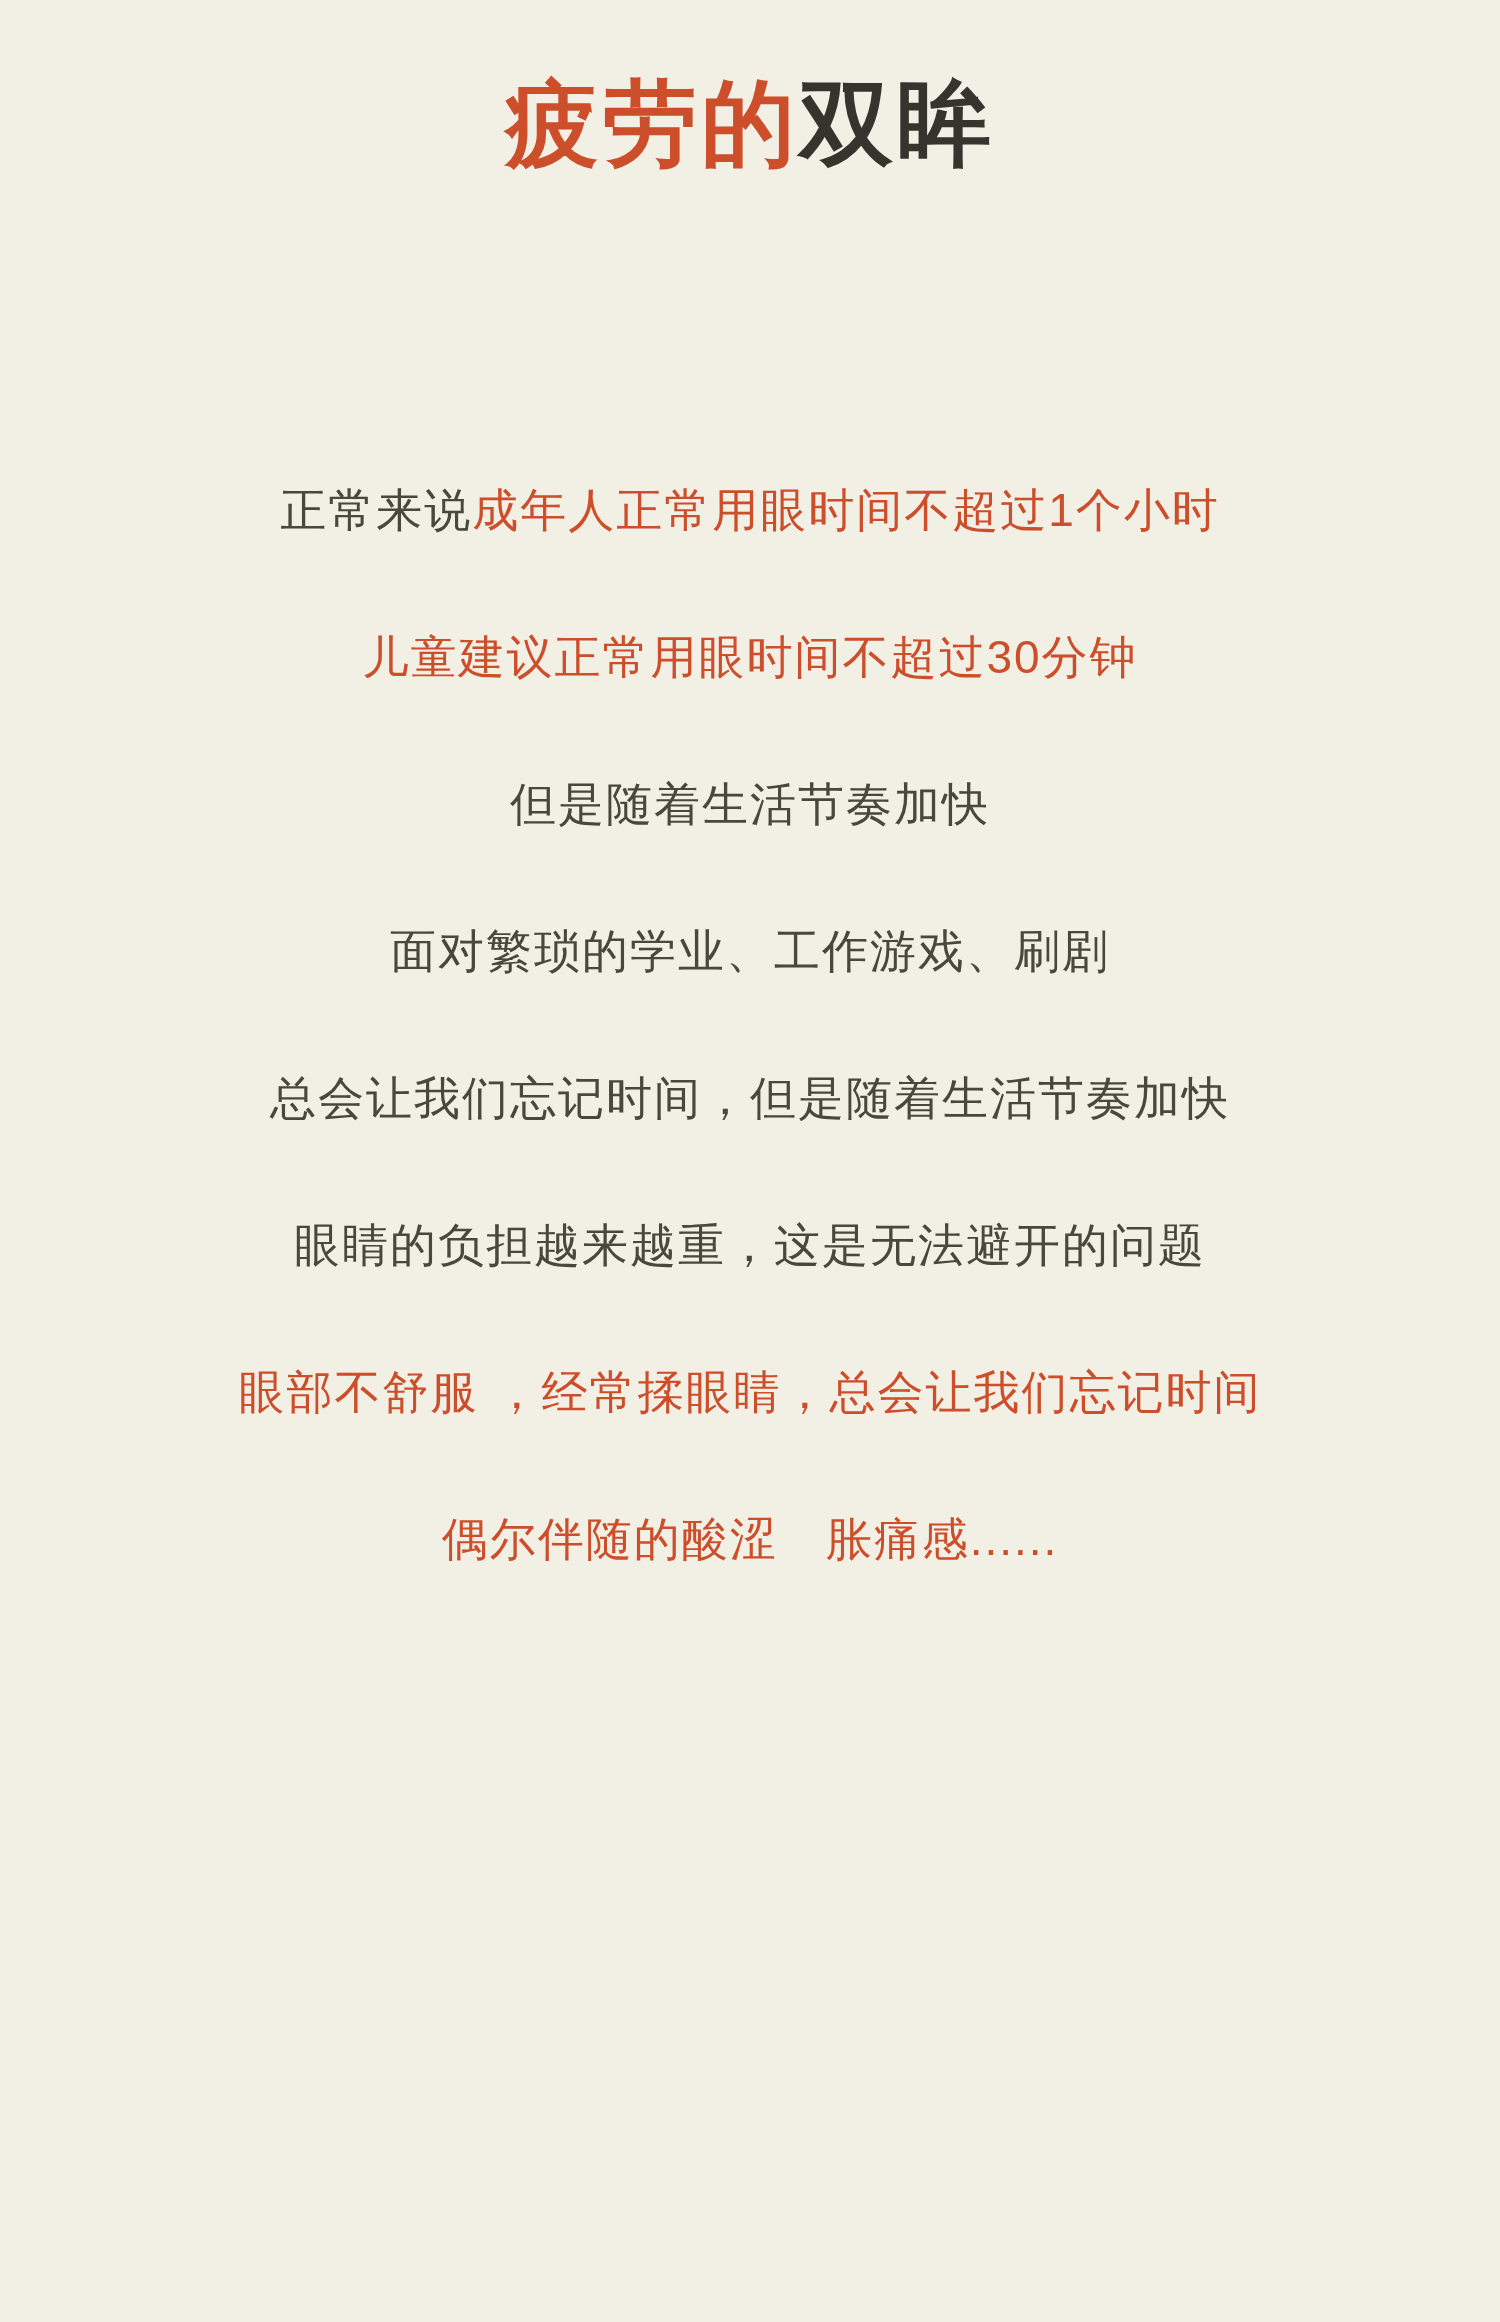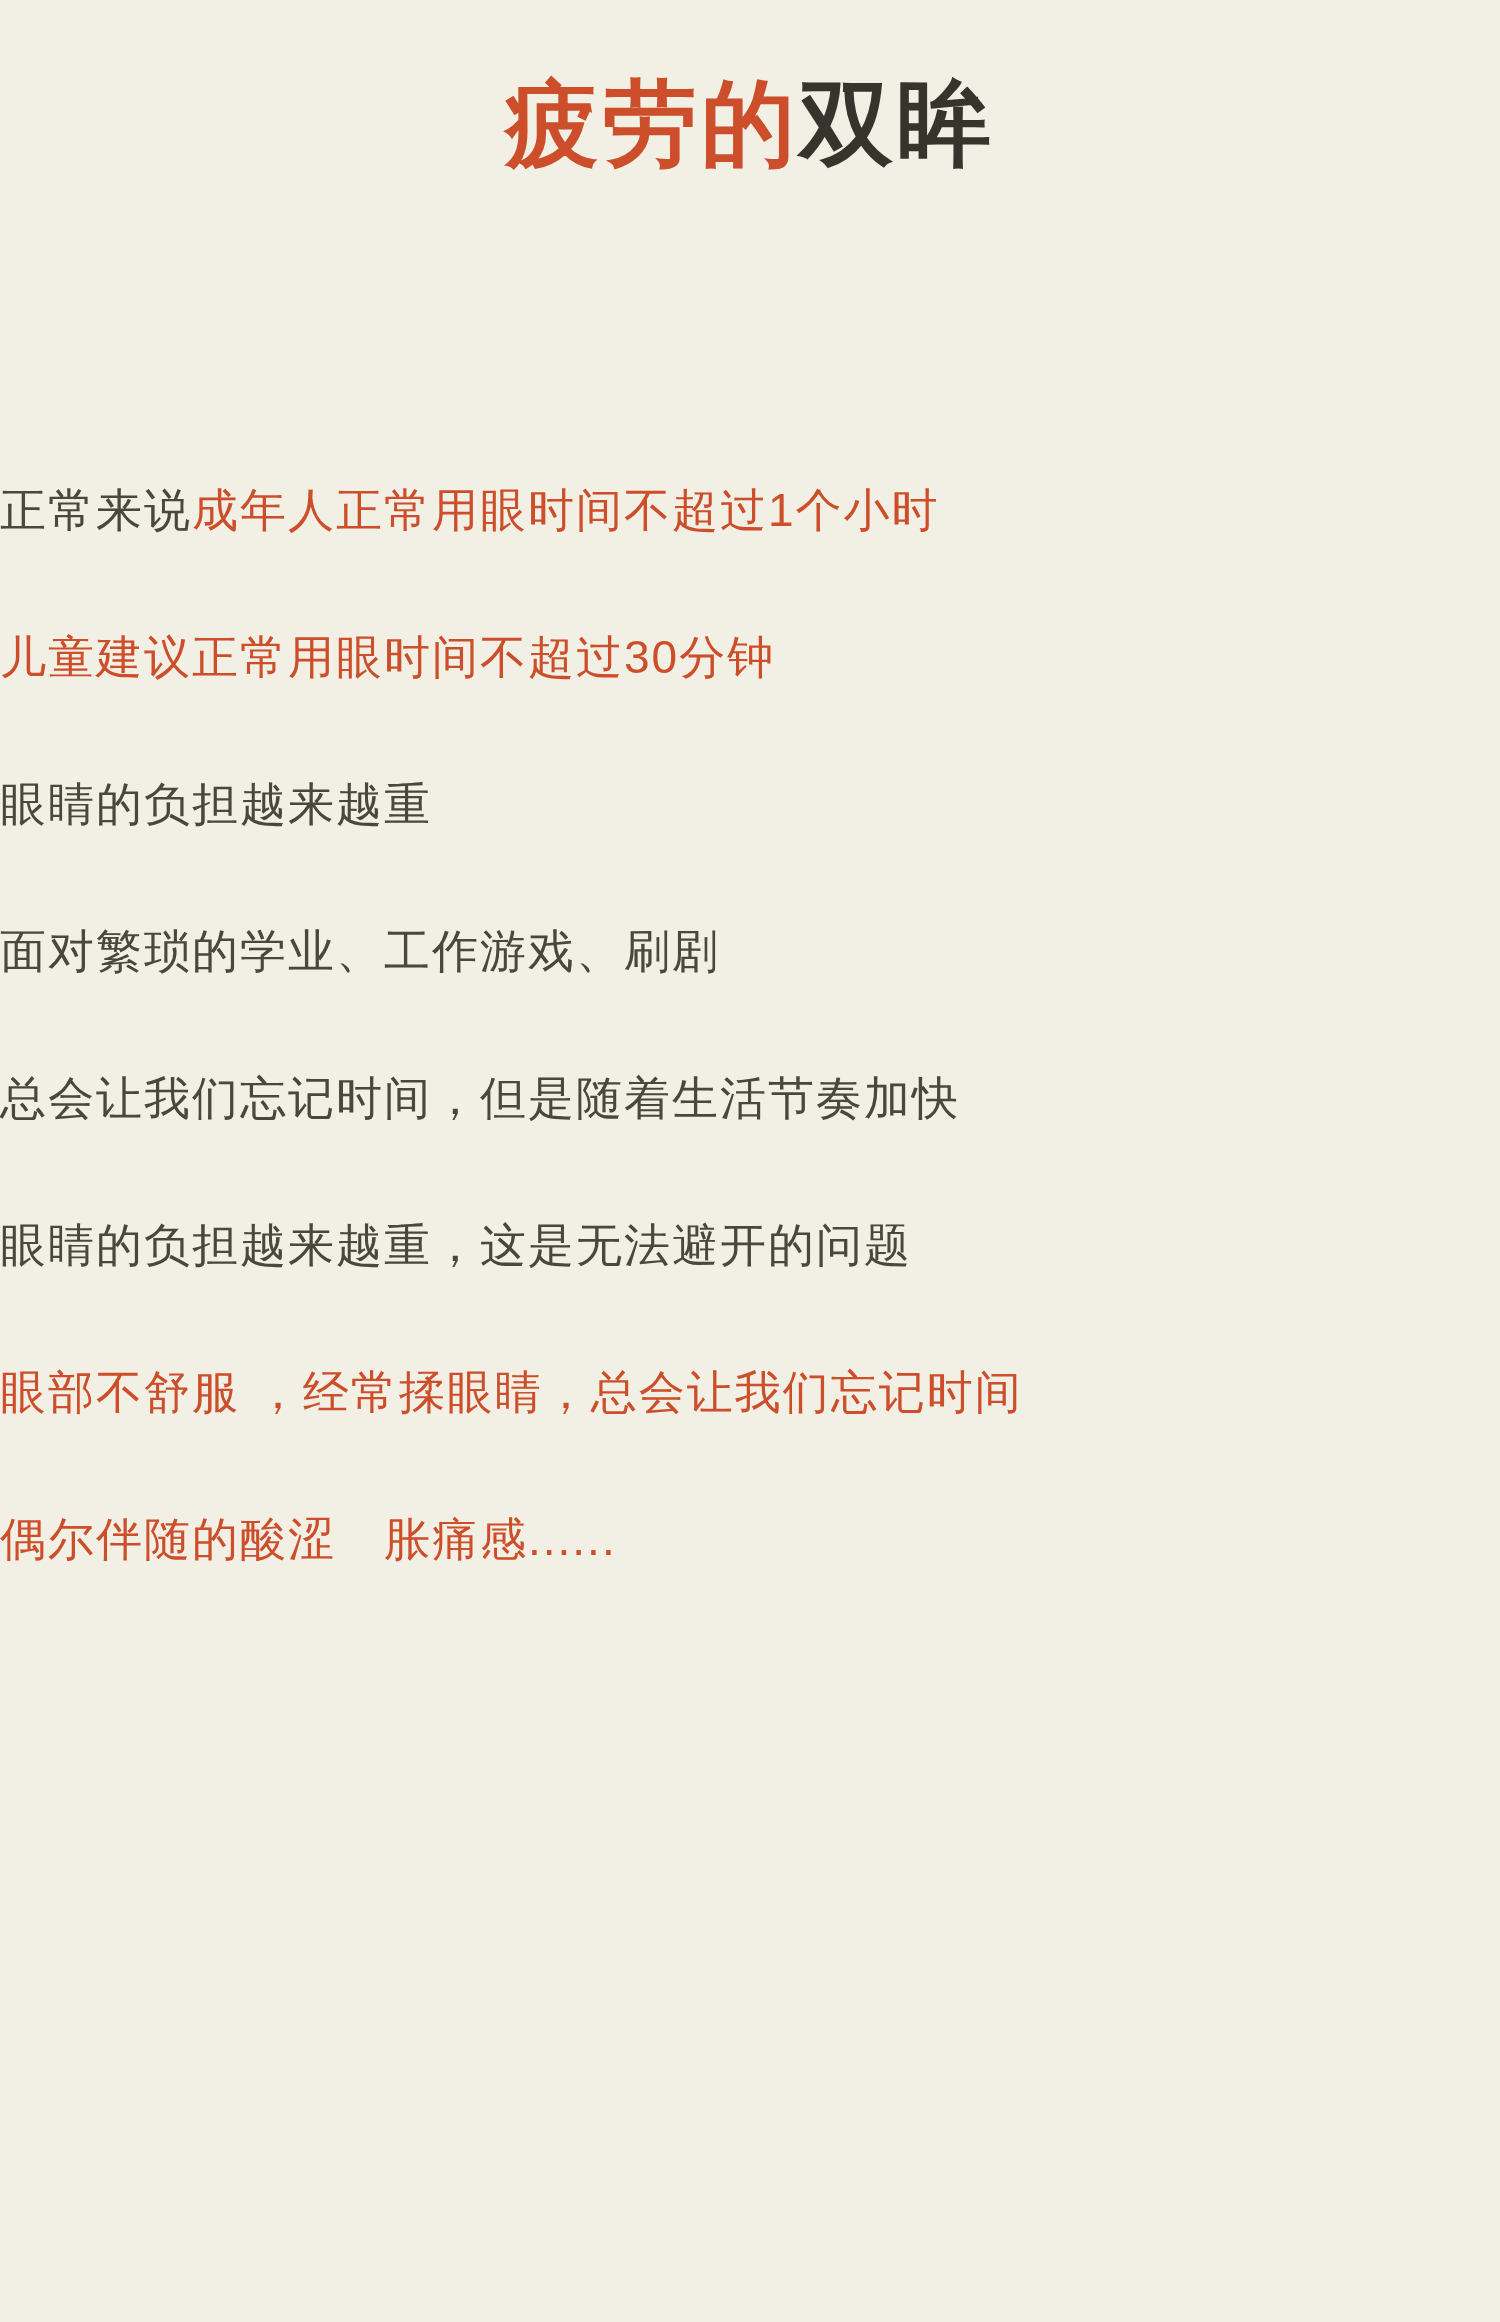--- a/index.html
+++ b/index.html
@@ -35,21 +35,21 @@
     margin:0;
     white-space:nowrap;
   }
   .title-block .seg-accent{color:var(--accent);}
   .title-block .seg-dark{color:var(--title-dark);}
   .title-line2{color:var(--title-dark);}
   
   .paragraphs{
     position:absolute;
     top:487px; left:0; right:0;
-    text-align:left;
+    text-align:center;
   }
   .para{
     font-size:46px;
     font-weight:500;
     line-height:46px;
     letter-spacing:2px;
     margin:0 0 101px 0;
     white-space:nowrap;
   }
   .para .seg-dark{color:var(--body-dark);}
@@ -75,21 +75,21 @@
 
 <div class="poster">
 
   <div class="title-block">
     <h1 class="title-line title-line1"><span class="seg-accent">疲劳的</span><span class="seg-dark">双眸</span></h1>
   </div>
 
   <div class="paragraphs">
     <p class="para"><span class="seg-dark">正常来说</span><span class="seg-accent">成年人正常用眼时间不超过1个小时</span></p>
     <p class="para"><span class="seg-accent">儿童建议正常用眼时间不超过30分钟</span></p>
-    <p class="para"><span class="seg-dark">眼睛的负担越来越重</span></p>
+    <p class="para"><span class="seg-dark">但是随着生活节奏加快</span></p>
     <p class="para"><span class="seg-dark">面对繁琐的学业、工作游戏、刷剧</span></p>
     <p class="para"><span class="seg-dark">总会让我们忘记时间，但是随着生活节奏加快</span></p>
     <p class="para"><span class="seg-dark">眼睛的负担越来越重，这是无法避开的问题</span></p>
     <p class="para"><span class="seg-accent">眼部不舒服 ，经常揉眼睛，总会让我们忘记时间</span></p>
     <p class="para"><span class="seg-accent">偶尔伴随的酸涩　胀痛感......</span></p>
   </div>
 
   <div class="illustrations">
 
     <div class="illu">

